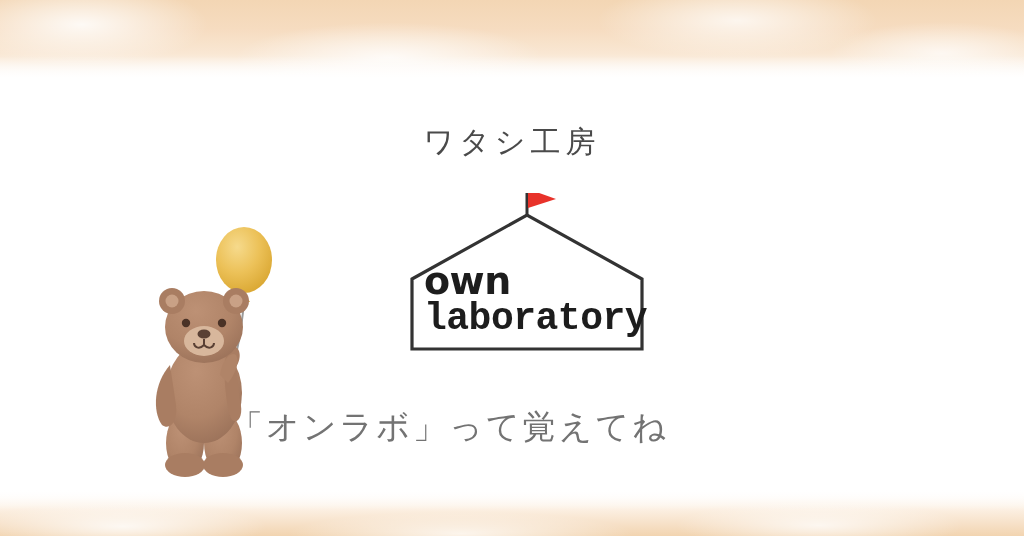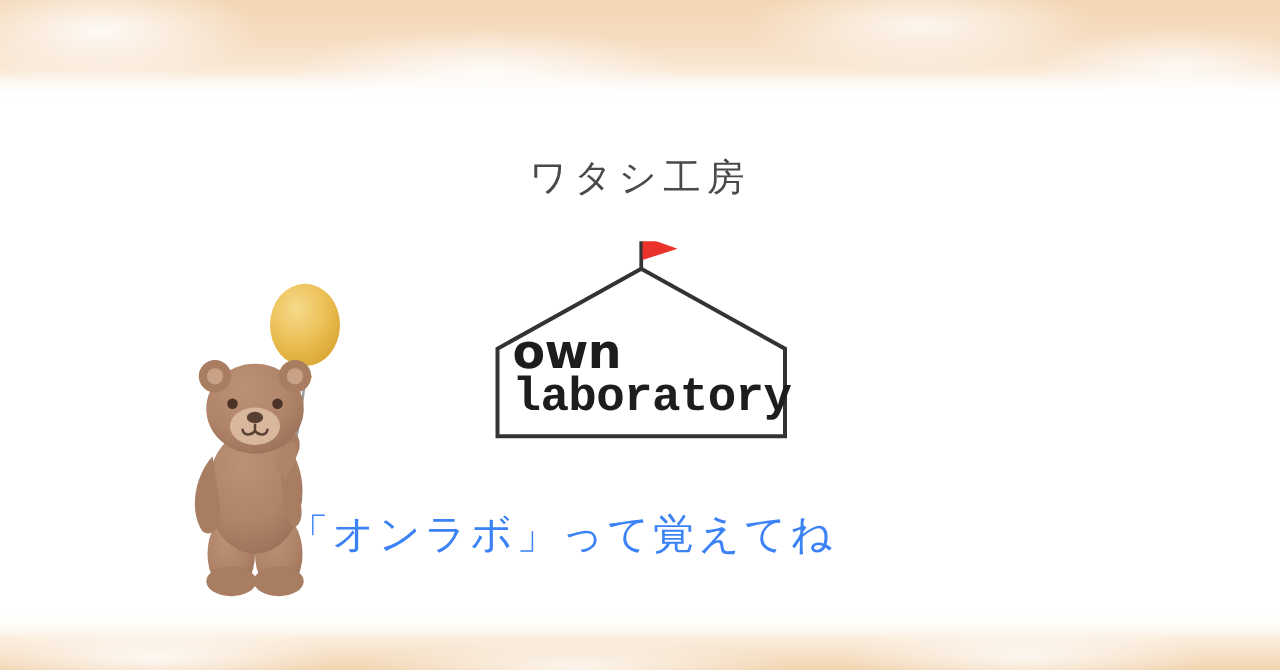--- a/index.html
+++ b/index.html
@@ -79,28 +79,28 @@
   }
   .tagline {
     position: absolute;
     top: 405px;
     left: 0;
     width: 899px;
     text-align: center;
     font-family: "DejaVu Sans", "Liberation Sans", sans-serif;
     font-size: 33px;
     letter-spacing: 3px;
-    color: #3b82f6;
+    color: #737373;
     font-weight: 400;
   }
 
   
   .logo {
     position: absolute;
-    left: 384px;
+    left: 398px;
     top: 193px;
     width: 258px;
     height: 168px;
   }
   .logo svg { display: block; }
   .logo-text {
     position: absolute;
     left: 0;
     top: 0;
     width: 258px;

